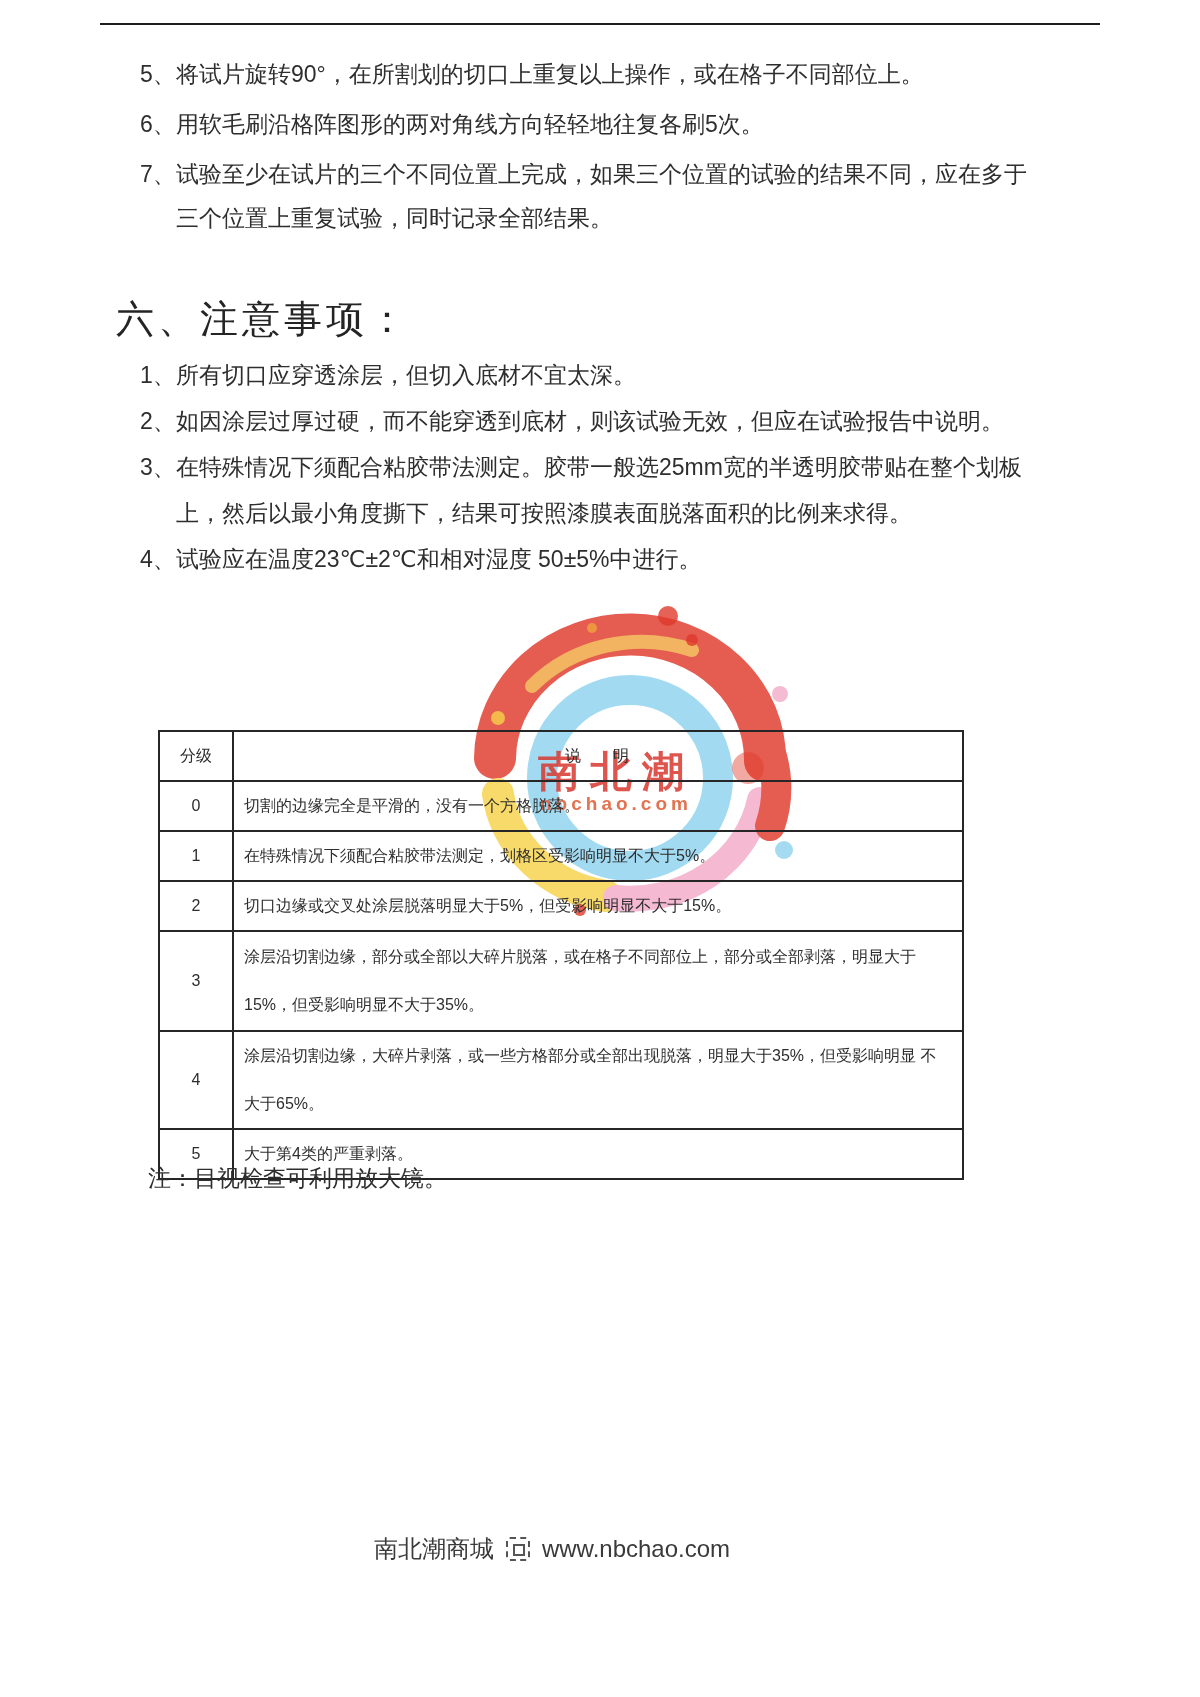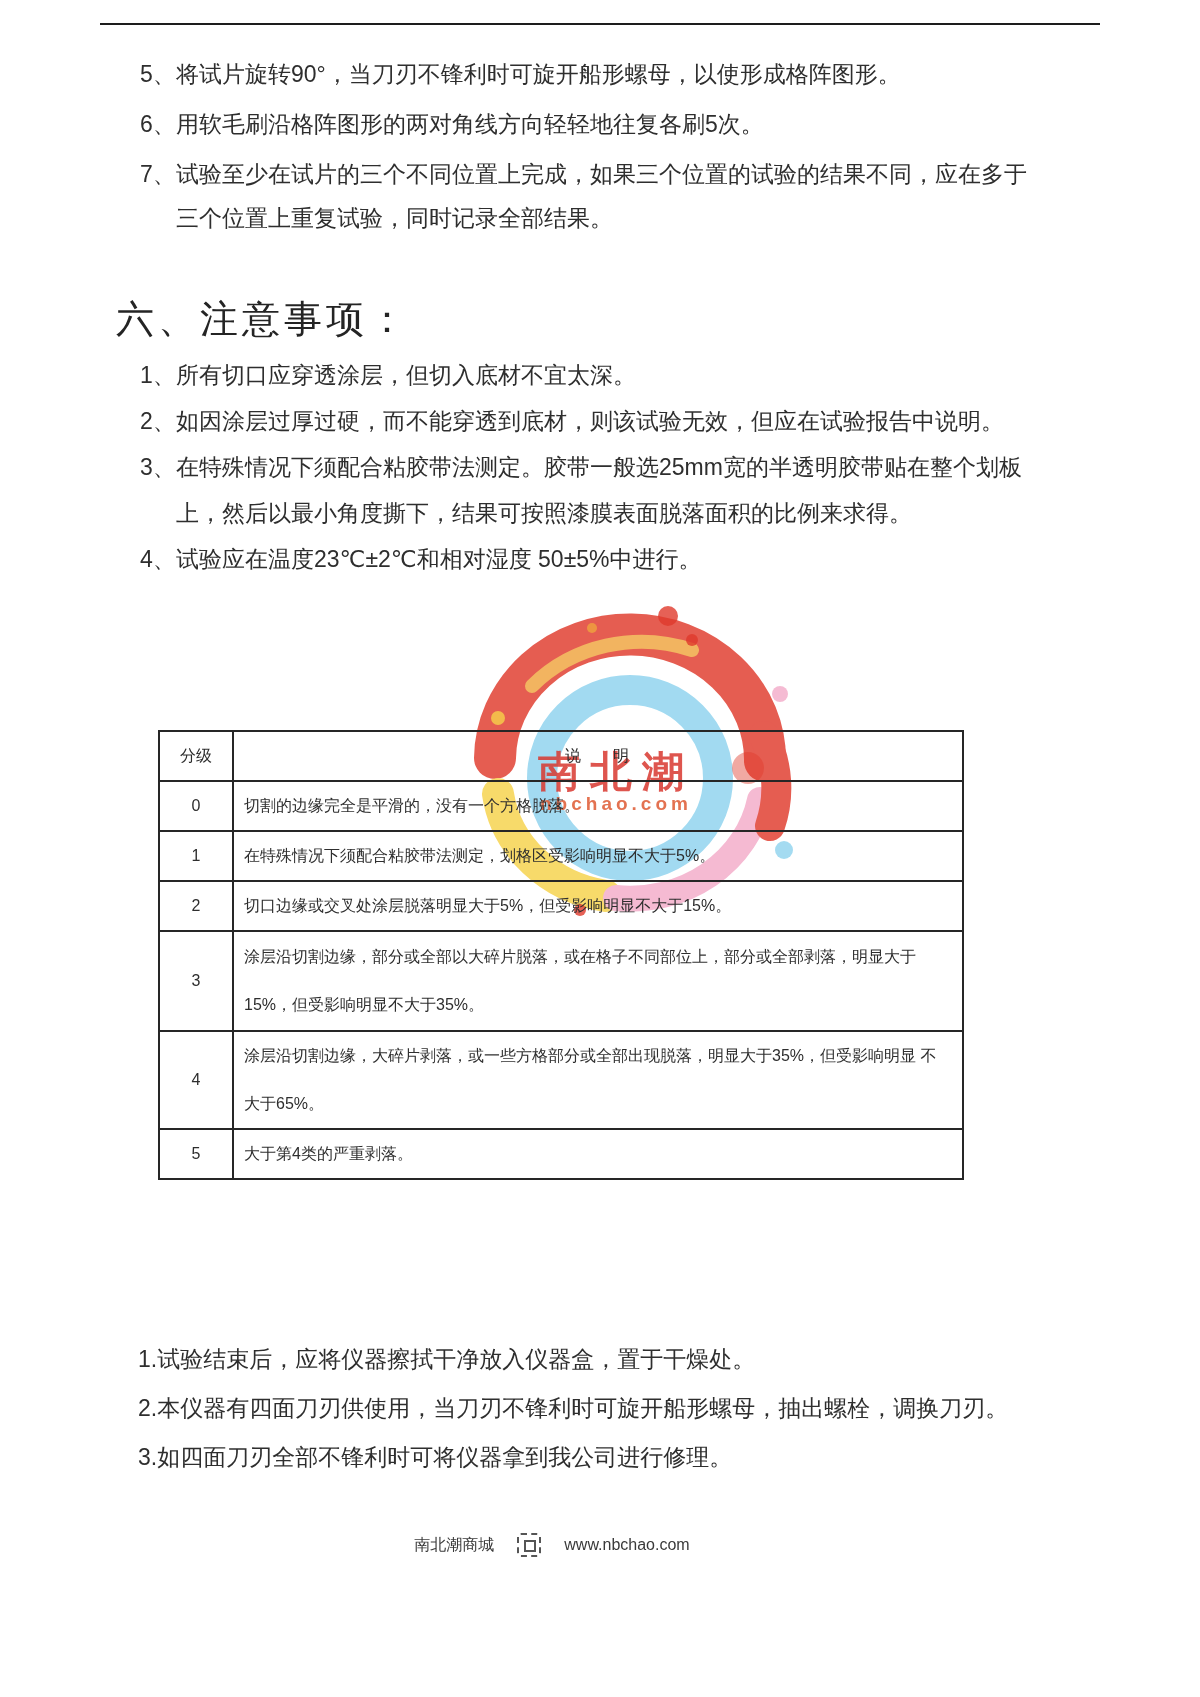--- a/index.html
+++ b/index.html
@@ -45,38 +45,38 @@
   tr.r-s{height:45px;}
   tr.r-m{height:100px;}
   tr.r-m2{height:93px;}
   .table-note{position:absolute;left:148px;top:1163px;font-size:23px;line-height:30px;z-index:1;}
   
   .plain-list{position:absolute;left:138px;width:940px;font-size:23px;z-index:1;}
   .plain-list .pitem{line-height:49px;}
   
   .footer{
     position:absolute;left:0;top:1533px;width:1104px;
-    display:flex;justify-content:center;align-items:center;gap:23px;
-    font-size:16px;color:#3a3a3a;z-index:1;
+    display:flex;justify-content:center;align-items:center;gap:12px;
+    font-size:24px;color:#3a3a3a;z-index:1;
   }
   .footer-icon{position:relative;width:24px;height:24px;display:inline-block;}
   .fi-outer{position:absolute;left:0;top:0;right:0;bottom:0;border:2px dashed #555;border-radius:4px;}
   .fi-inner{position:absolute;left:7px;top:7px;width:8px;height:8px;border:2px dashed #555;}
 </style>
 </head>
 <body>
 
 <div class="page">
 
   <div class="top-rule"></div>
 
   <div class="list" style="top:52px;">
     <div class="item" style="margin-bottom:6px;">
       <span class="num">5、</span>
-      <span class="txt">将试片旋转90°，当刀刃不锋利时可旋开船形螺母，以使形成格阵图形。</span>
+      <span class="txt">将试片旋转90°，在所割划的切口上重复以上操作，或在格子不同部位上。</span>
     </div>
     <div class="item" style="margin-bottom:6px;">
       <span class="num">6、</span>
       <span class="txt">用软毛刷沿格阵图形的两对角线方向轻轻地往复各刷5次。</span>
     </div>
     <div class="item">
       <span class="num">7、</span>
       <span class="txt">试验至少在试片的三个不同位置上完成，如果三个位置的试验的结果不同，应在多于三个位置上重复试验，同时记录全部结果。</span>
     </div>
   </div>
@@ -153,26 +153,22 @@
         <td class="grade">4</td>
         <td class="desc">涂层沿切割边缘，大碎片剥落，或一些方格部分或全部出现脱落，明显大于35%，但受影响明显 不大于65%。</td>
       </tr>
       <tr class="r-s">
         <td class="grade">5</td>
         <td class="desc">大于第4类的严重剥落。</td>
       </tr>
     </tbody>
   </table>
 
+  <div class="table-note">注：目视检查可利用放大镜。</div>
 
-  <div class="plain-list" style="top:1335px;">
-    <div class="pitem">1.试验结束后，应将仪器擦拭干净放入仪器盒，置于干燥处。</div>
-    <div class="pitem">2.本仪器有四面刀刃供使用，当刀刃不锋利时可旋开船形螺母，抽出螺栓，调换刀刃。</div>
-    <div class="pitem">3.如四面刀刃全部不锋利时可将仪器拿到我公司进行修理。</div>
-  </div>
 
   <div class="footer">
     <span>南北潮商城</span>
     <span class="footer-icon">
       <span class="fi-outer"></span>
       <span class="fi-inner"></span>
     </span>
     <span>www.nbchao.com</span>
   </div>
 

